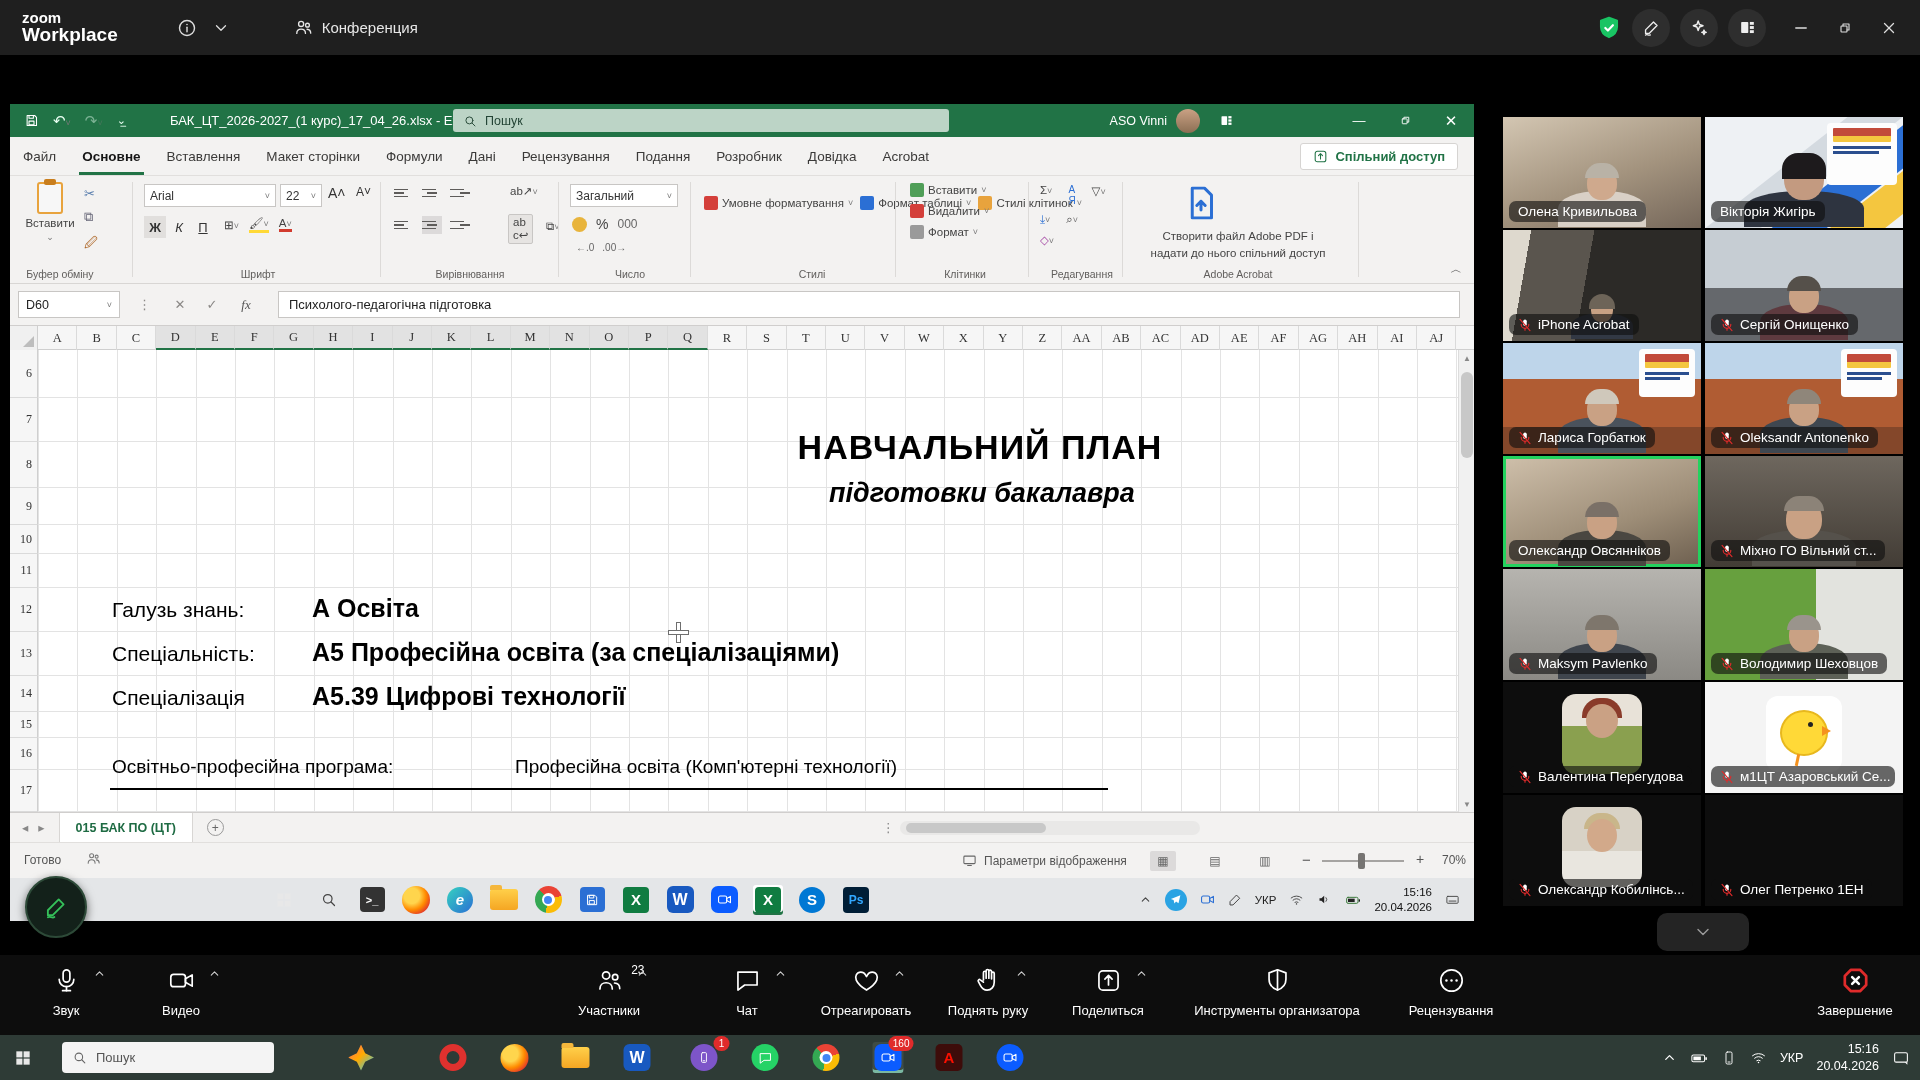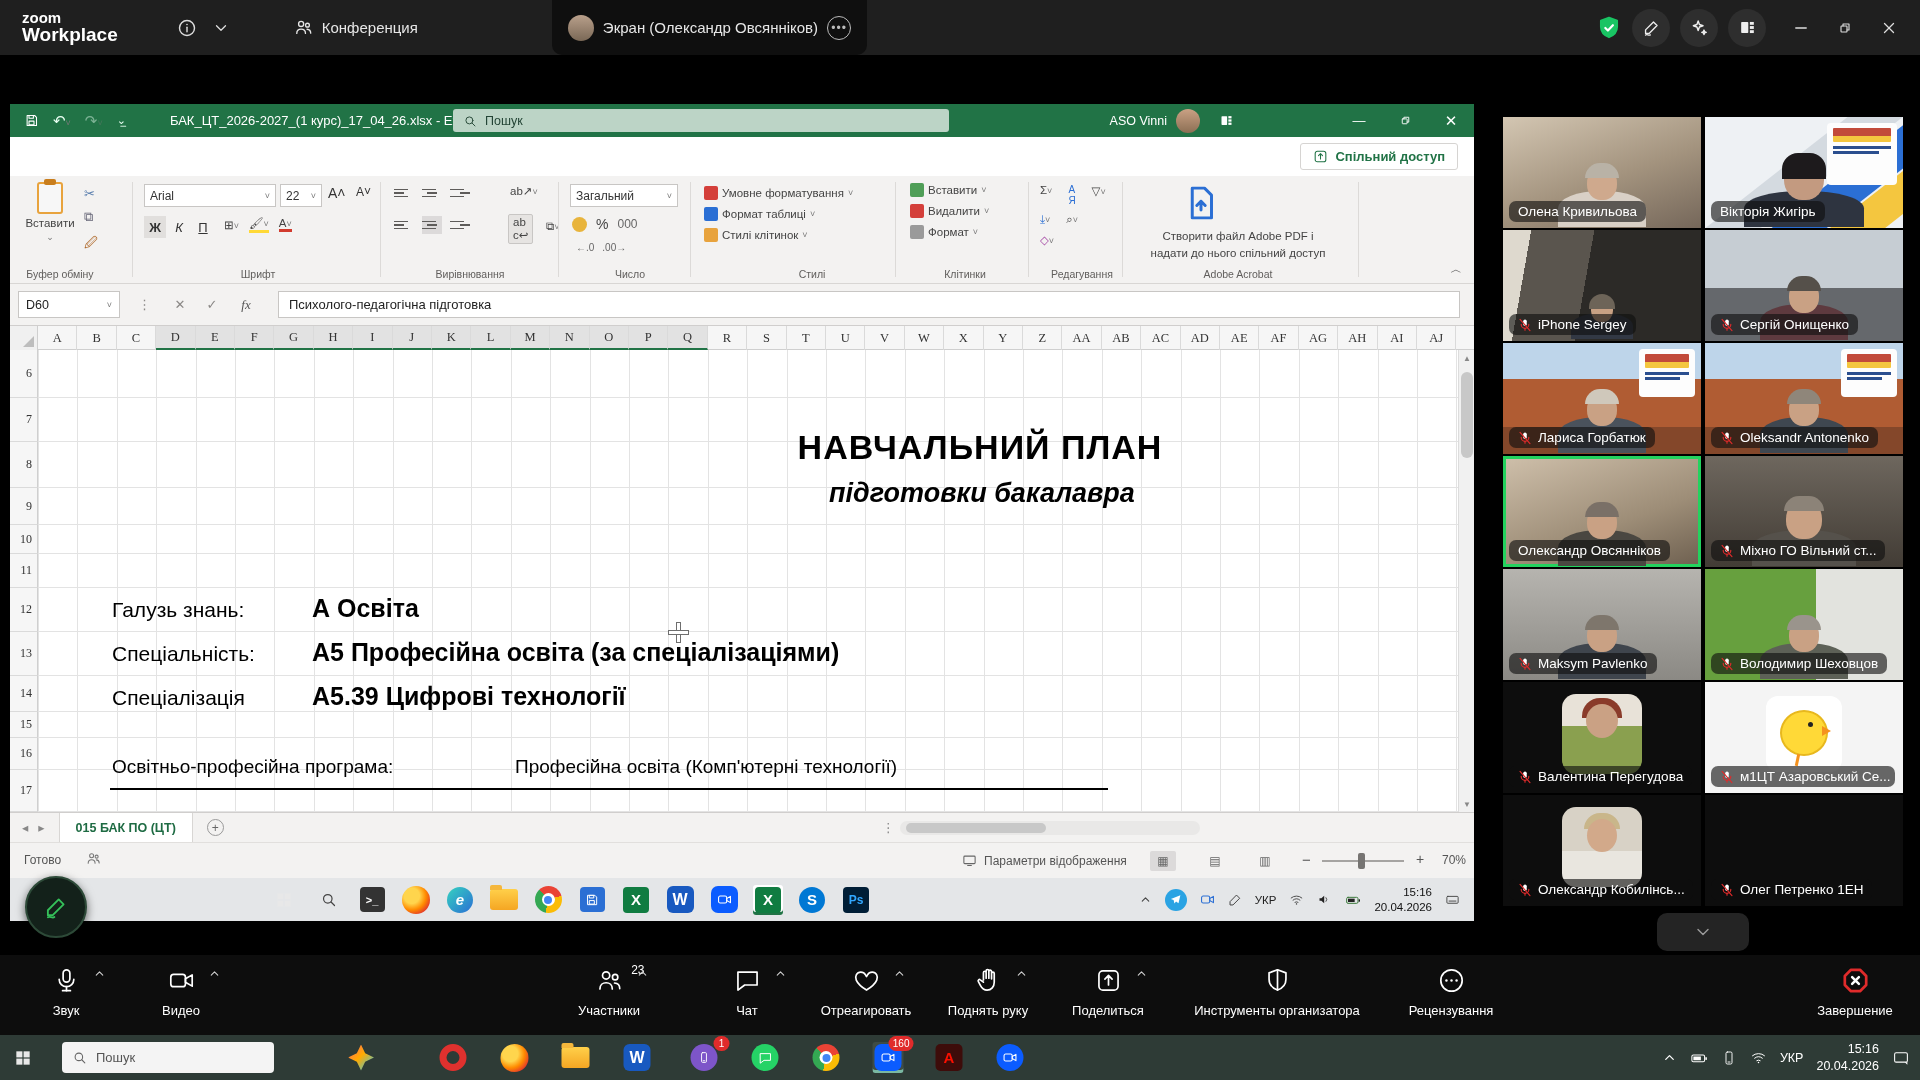--- a/index.html
+++ b/index.html
@@ -192,25 +192,20 @@
     <span id="i-people-sm">
         <svg width="19" height="19" viewBox="0 0 24 24" fill="none" stroke="#e6e6e6" stroke-width="1.7" stroke-linecap="round" stroke-linejoin="round">
           <circle cx="9" cy="7.5" r="3.2"></circle>
           <path d="M3.5 19.5c0-3.3 2.4-5.5 5.5-5.5s5.5 2.2 5.5 5.5"></path>
           <circle cx="17" cy="9" r="2.4"></circle>
           <path d="M16.5 14.2c2.8.2 4.6 2.2 4.6 5"></path>
         </svg>
       </span>
     <span>Конференция</span>
   </div>
-  <div class="tb-tab active" style="margin-left:118px">
-    <span class="tb-ava"></span>
-    <span>Экран (Олександр Овсянніков)</span>
-    <span class="tb-ell">•••</span>
-  </div>
   <div class="tb-right">
     <span id="i-shield">
         <svg width="26" height="26" viewBox="0 0 24 24" fill="none" stroke="currentColor" stroke-width="1.7" stroke-linecap="round" stroke-linejoin="round">
           <path d="M12 2.5l7.5 2.7v5.6c0 5.3-3.2 8-7.5 9.7-4.3-1.7-7.5-4.4-7.5-9.7V5.2z" fill="#19c463" stroke="#19c463"></path>
           <polyline points="8.6,12 11,14.4 15.6,9.4" stroke="#fff" stroke-width="2"></polyline>
         </svg>
       </span>
     <span class="tb-circ" id="i-pencil">
         <svg width="19" height="19" viewBox="0 0 24 24" fill="none" stroke="#eee" stroke-width="1.7" stroke-linecap="round" stroke-linejoin="round">
           <path d="M14.5 5l4.5 4.5L9 19.5H4.5V15z"></path>
@@ -292,20 +287,33 @@
       <div id="i-xrest">
           <svg width="13" height="13" viewBox="0 0 24 24" fill="none" stroke="#fff" stroke-width="1.7" stroke-linecap="round" stroke-linejoin="round">
             <rect x="6" y="9" width="9" height="9" rx="1"></rect>
             <path d="M9 9V6h9v9h-3"></path>
           </svg>
         </div>
       <div style="font-size:15px">✕</div>
     </div>
   </div>
 
+  <div class="xl-tabs" id="xl-tabs">
+      <div class="t">Файл</div>
+      <div class="t on">Основне</div>
+      <div class="t">Вставлення</div>
+      <div class="t">Макет сторінки</div>
+      <div class="t">Формули</div>
+      <div class="t">Дані</div>
+      <div class="t">Рецензування</div>
+      <div class="t">Подання</div>
+      <div class="t">Розробник</div>
+      <div class="t">Довідка</div>
+      <div class="t">Acrobat</div>
+    </div>
   <div class="xl-share">
     <span id="i-sharebk">
         <svg width="15" height="15" viewBox="0 0 24 24" fill="none" stroke="#217346" stroke-width="1.7" stroke-linecap="round" stroke-linejoin="round">
           <rect x="3.5" y="3.5" width="17" height="17" rx="3.5"></rect>
           <path d="M12 16V7.5m0 0l-3.2 3.2M12 7.5l3.2 3.2"></path>
         </svg>
       </span>
     <span>Спільний доступ</span>
   </div>
 
@@ -388,21 +396,21 @@
     <div class="abs" style="left:562px;top:40px;display:flex;gap:9px;align-items:center;color:#444">
       <span class="sq" style="background:#e8b43c;border-radius:50%;width:15px;height:15px"></span>
       <span style="font-size:14px">%</span>
       <span style="font-size:12px;color:#666">000</span>
     </div>
     <div class="abs" style="left:566px;top:66px;display:flex;gap:8px;color:#666;font-size:10px">
       <span>←.0</span>
       <span>.00→</span>
     </div>
 
-    <div id="styles-col" class="abs" style="left:694px;top:10px;display:flex;flex-direction:column;gap:7px">
+    <div id="styles-col" class="abs" style="left:694px;top:20px;display:flex;flex-direction:row;gap:7px">
         <div class="rbtn">
           <span class="sq" style="background:#d43f3a"></span>
           <span>Умовне форматування</span>
           <span class="chv">˅</span>
         </div>
         <div class="rbtn">
           <span class="sq" style="background:#2b6fd4"></span>
           <span>Формат таблиці</span>
           <span class="chv">˅</span>
         </div>
@@ -794,21 +802,21 @@
       </div>
       <div class="pname">
         <span style="display:flex">
           <svg width="14" height="14" viewBox="0 0 24 24" fill="none" stroke="#e02b2b" stroke-width="2" stroke-linecap="round" stroke-linejoin="round">
             <rect x="9" y="2.5" width="6" height="11" rx="3" fill="currentColor" stroke="none"></rect>
             <path d="M5.5 11a6.5 6.5 0 0 0 13 0"></path>
             <line x1="12" y1="17.5" x2="12" y2="21"></line>
             <line x1="3.5" y1="2.5" x2="20.5" y2="21.5"></line>
           </svg>
         </span>
-        <span>iPhone Sergey</span>
+        <span>iPhone Acrobat</span>
       </div>
     </div>
     <div class="tile t-car" style="left: 1705px; top: 230px;">
       <div class="psn">
         <div class="hd">
           <div class="hr"></div>
         </div>
         <div class="bd"></div>
       </div>
       <div class="pname">

